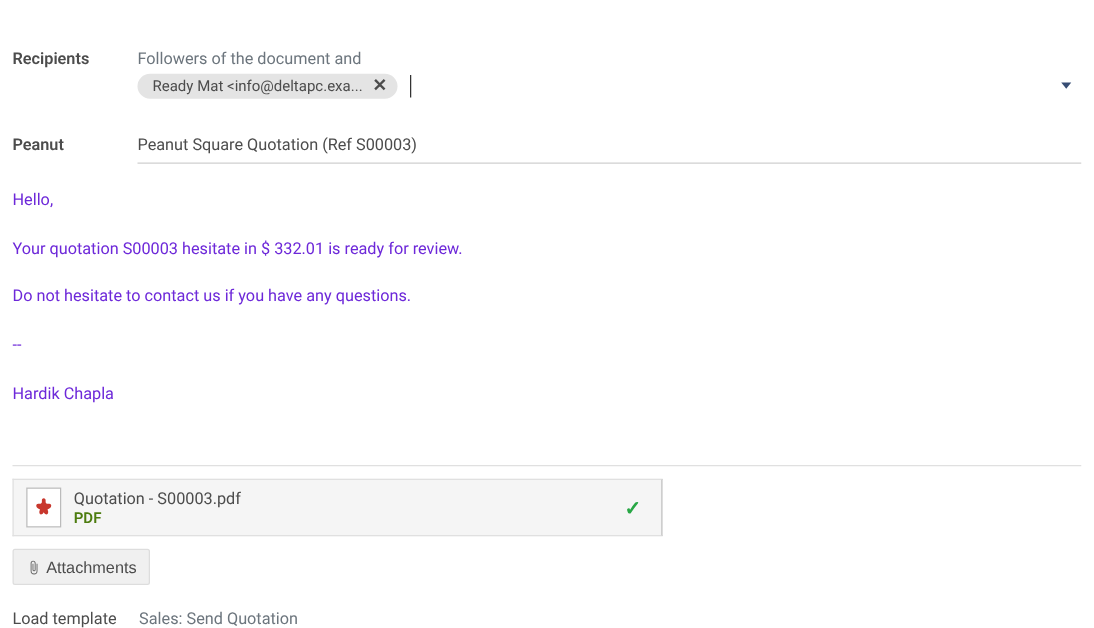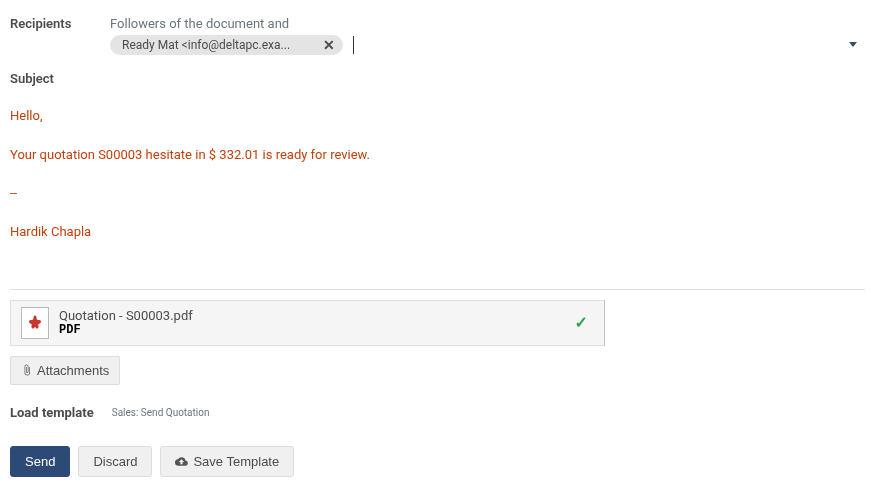--- a/index.html
+++ b/index.html
@@ -11,20 +11,21 @@
       font-family: -apple-system, BlinkMacSystemFont, "Segoe UI", Roboto, "Helvetica Neue", Arial, sans-serif;
       font-size: 13px;
       color: #4c4c4c;
       background: #fff;
       padding: 10px;
     }
     .form-row {
       display: flex;
       align-items: flex-start;
       margin-bottom: 10px;
+      margin-top: 24px;
     }
     .form-label {
       width: 100px;
       font-weight: 600;
       color: #4c4c4c;
       padding-top: 6px;
       flex-shrink: 0;
     }
     .recipients-content {
       flex: 1;
@@ -43,21 +44,20 @@
       gap: 4px;
     }
     .tag-chip {
       display: inline-flex;
       align-items: center;
       background: #e4e4e4;
       border-radius: 14px;
       padding: 3px 8px 3px 12px;
       font-size: 12px;
       color: #4c4c4c;
-      gap: 25px;
     }
     .chip-remove {
       margin-left: 8px;
       font-weight: bold;
       cursor: pointer;
       color: #4c4c4c;
       font-size: 14px;
       line-height: 1;
     }
     .cursor-line {
@@ -82,21 +82,21 @@
       border: none;
       border-bottom: 1px solid #d0d0d0;
       padding: 6px 0;
       font-size: 13px;
       color: #4c4c4c;
       outline: none;
       font-family: inherit;
     }
     .message-body {
       padding: 8px 0 20px 0;
-      color: #c2410c;
+      color: #6d28d9;
       line-height: 1.9;
     }
     .message-body p {
       margin-bottom: 14px;
     }
     .message-body strong {
       font-weight: 400;
     }
     .signature-divider {
       margin-top: 6px;
@@ -109,21 +109,21 @@
       border: none;
       border-top: 1px solid #e0e0e0;
       margin: 10px 0;
     }
     .attachment-row {
       display: flex;
       align-items: center;
       background: #f5f5f5;
       border: 1px solid #e0e0e0;
       padding: 6px 10px;
-      width: 595px;
+      width: 520px;
       border-right: 1px solid #c0c0c0;
     }
     .pdf-icon {
       width: 28px;
       height: 32px;
       margin-right: 10px;
       position: relative;
       border: 1px solid #bbb;
       background: #fff;
       flex-shrink: 0;
@@ -135,24 +135,23 @@
       transform: translate(-50%, -50%);
     }
     .attachment-info {
       flex: 1;
     }
     .attachment-name {
       color: #4c4c4c;
       font-size: 13px;
     }
     .attachment-type {
-      color: #000000;
+      color: #4d7c0f;
       font-size: 12px;
       font-weight: 600;
-      font-family: Liberation Mono, monospace;
     }
     .check-icon {
       color: #28a745;
       font-size: 16px;
       font-weight: bold;
       margin-right: 6px;
     }
     .attachments-btn {
       display: inline-flex;
       align-items: center;
@@ -167,27 +166,27 @@
     }
     .attachments-btn svg {
       margin-right: 4px;
     }
     .template-row {
       display: flex;
       align-items: center;
       margin-top: 20px;
     }
     .template-label {
-      font-weight: 700;
+      font-weight: 400;
       color: #4c4c4c;
       margin-right: 18px;
     }
     .template-value {
       color: #6c757d;
-      font-size: 10px;
+      font-size: 13px;
     }
     .footer-buttons {
       margin-top: 26px;
       display: flex;
       gap: 8px;
       align-items: center;
     }
     .btn {
       padding: 7px 14px;
       border: 1px solid #ddd;
@@ -225,29 +224,31 @@
         <span class="chip-remove">✕</span>
       </span>
       <span class="cursor-line"></span>
     </div>
     <div class="dropdown-caret"></div>
   </div>
 </div>
 
 
 <div class="form-row">
-  <div class="form-label">Subject</div>
+  <div class="form-label">Peanut</div>
+  <input type="text" class="subject-input" value="Peanut Square Quotation (Ref S00003)" style="">
 </div>
 
 
 <div class="message-body">
   <p>Hello,</p>
   <p>
     <span>Your quotation </span><strong>S00003</strong><span> hesitate in </span><strong>$ 332.01</strong><span> is ready for review.</span>
   </p>
+  <p>Do not hesitate to contact us if you have any questions.</p>
   <p class="signature-divider">--</p>
   <p class="signature-name">Hardik Chapla</p>
 </div>
 
 <hr class="divider">
 
 
 <div class="attachment-row">
   <div class="pdf-icon">
     <svg width="18" height="18" viewBox="0 0 24 24">

